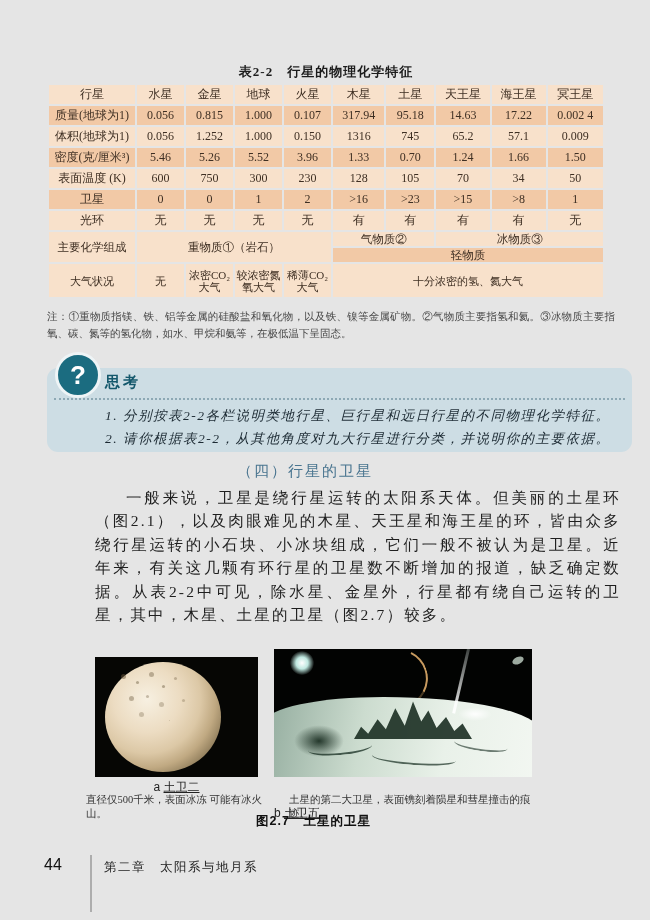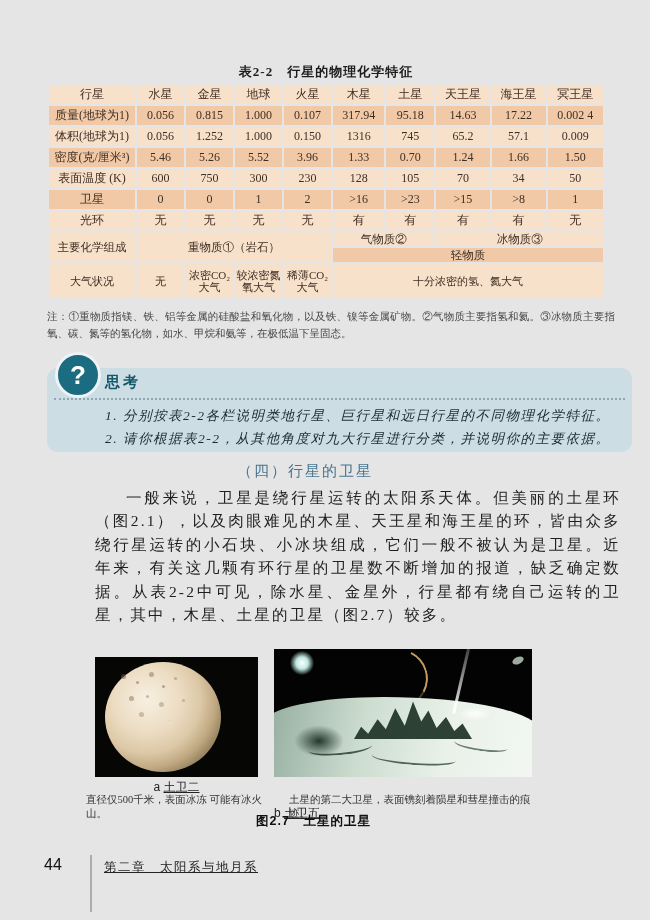--- a/index.html
+++ b/index.html
@@ -84,21 +84,21 @@
   .desc-a{left:86px;width:195px;}
   .desc-b{left:289px;width:252px;}
   .fig-cap{position:absolute;left:95px;top:813px;width:437px;text-align:center;font-size:12.5px;
     font-weight:bold;color:#111;font-family:"Liberation Sans","DejaVu Sans",sans-serif;letter-spacing:1px;}
 
   
   .footer-num{position:absolute;left:44px;top:856px;width:40px;font-size:16px;font-weight:normal;
     color:#111;font-family:"Liberation Sans","DejaVu Sans",sans-serif;}
   .footer-div{position:absolute;left:90px;top:855px;width:2px;height:57px;background:#adadad;}
   .footer-ch{position:absolute;left:104px;top:859px;font-size:12.5px;color:#222;letter-spacing:1.5px;
-    font-family:"Liberation Sans","DejaVu Sans",sans-serif;text-decoration:underline;}
+    font-family:"Liberation Sans","DejaVu Sans",sans-serif;}
 </style>
 </head>
 <body>
 
 <div class="page">
 
   <div class="table-title">表2-2　行星的物理化学特征</div>
 
   <table class="planets">
     <colgroup>

